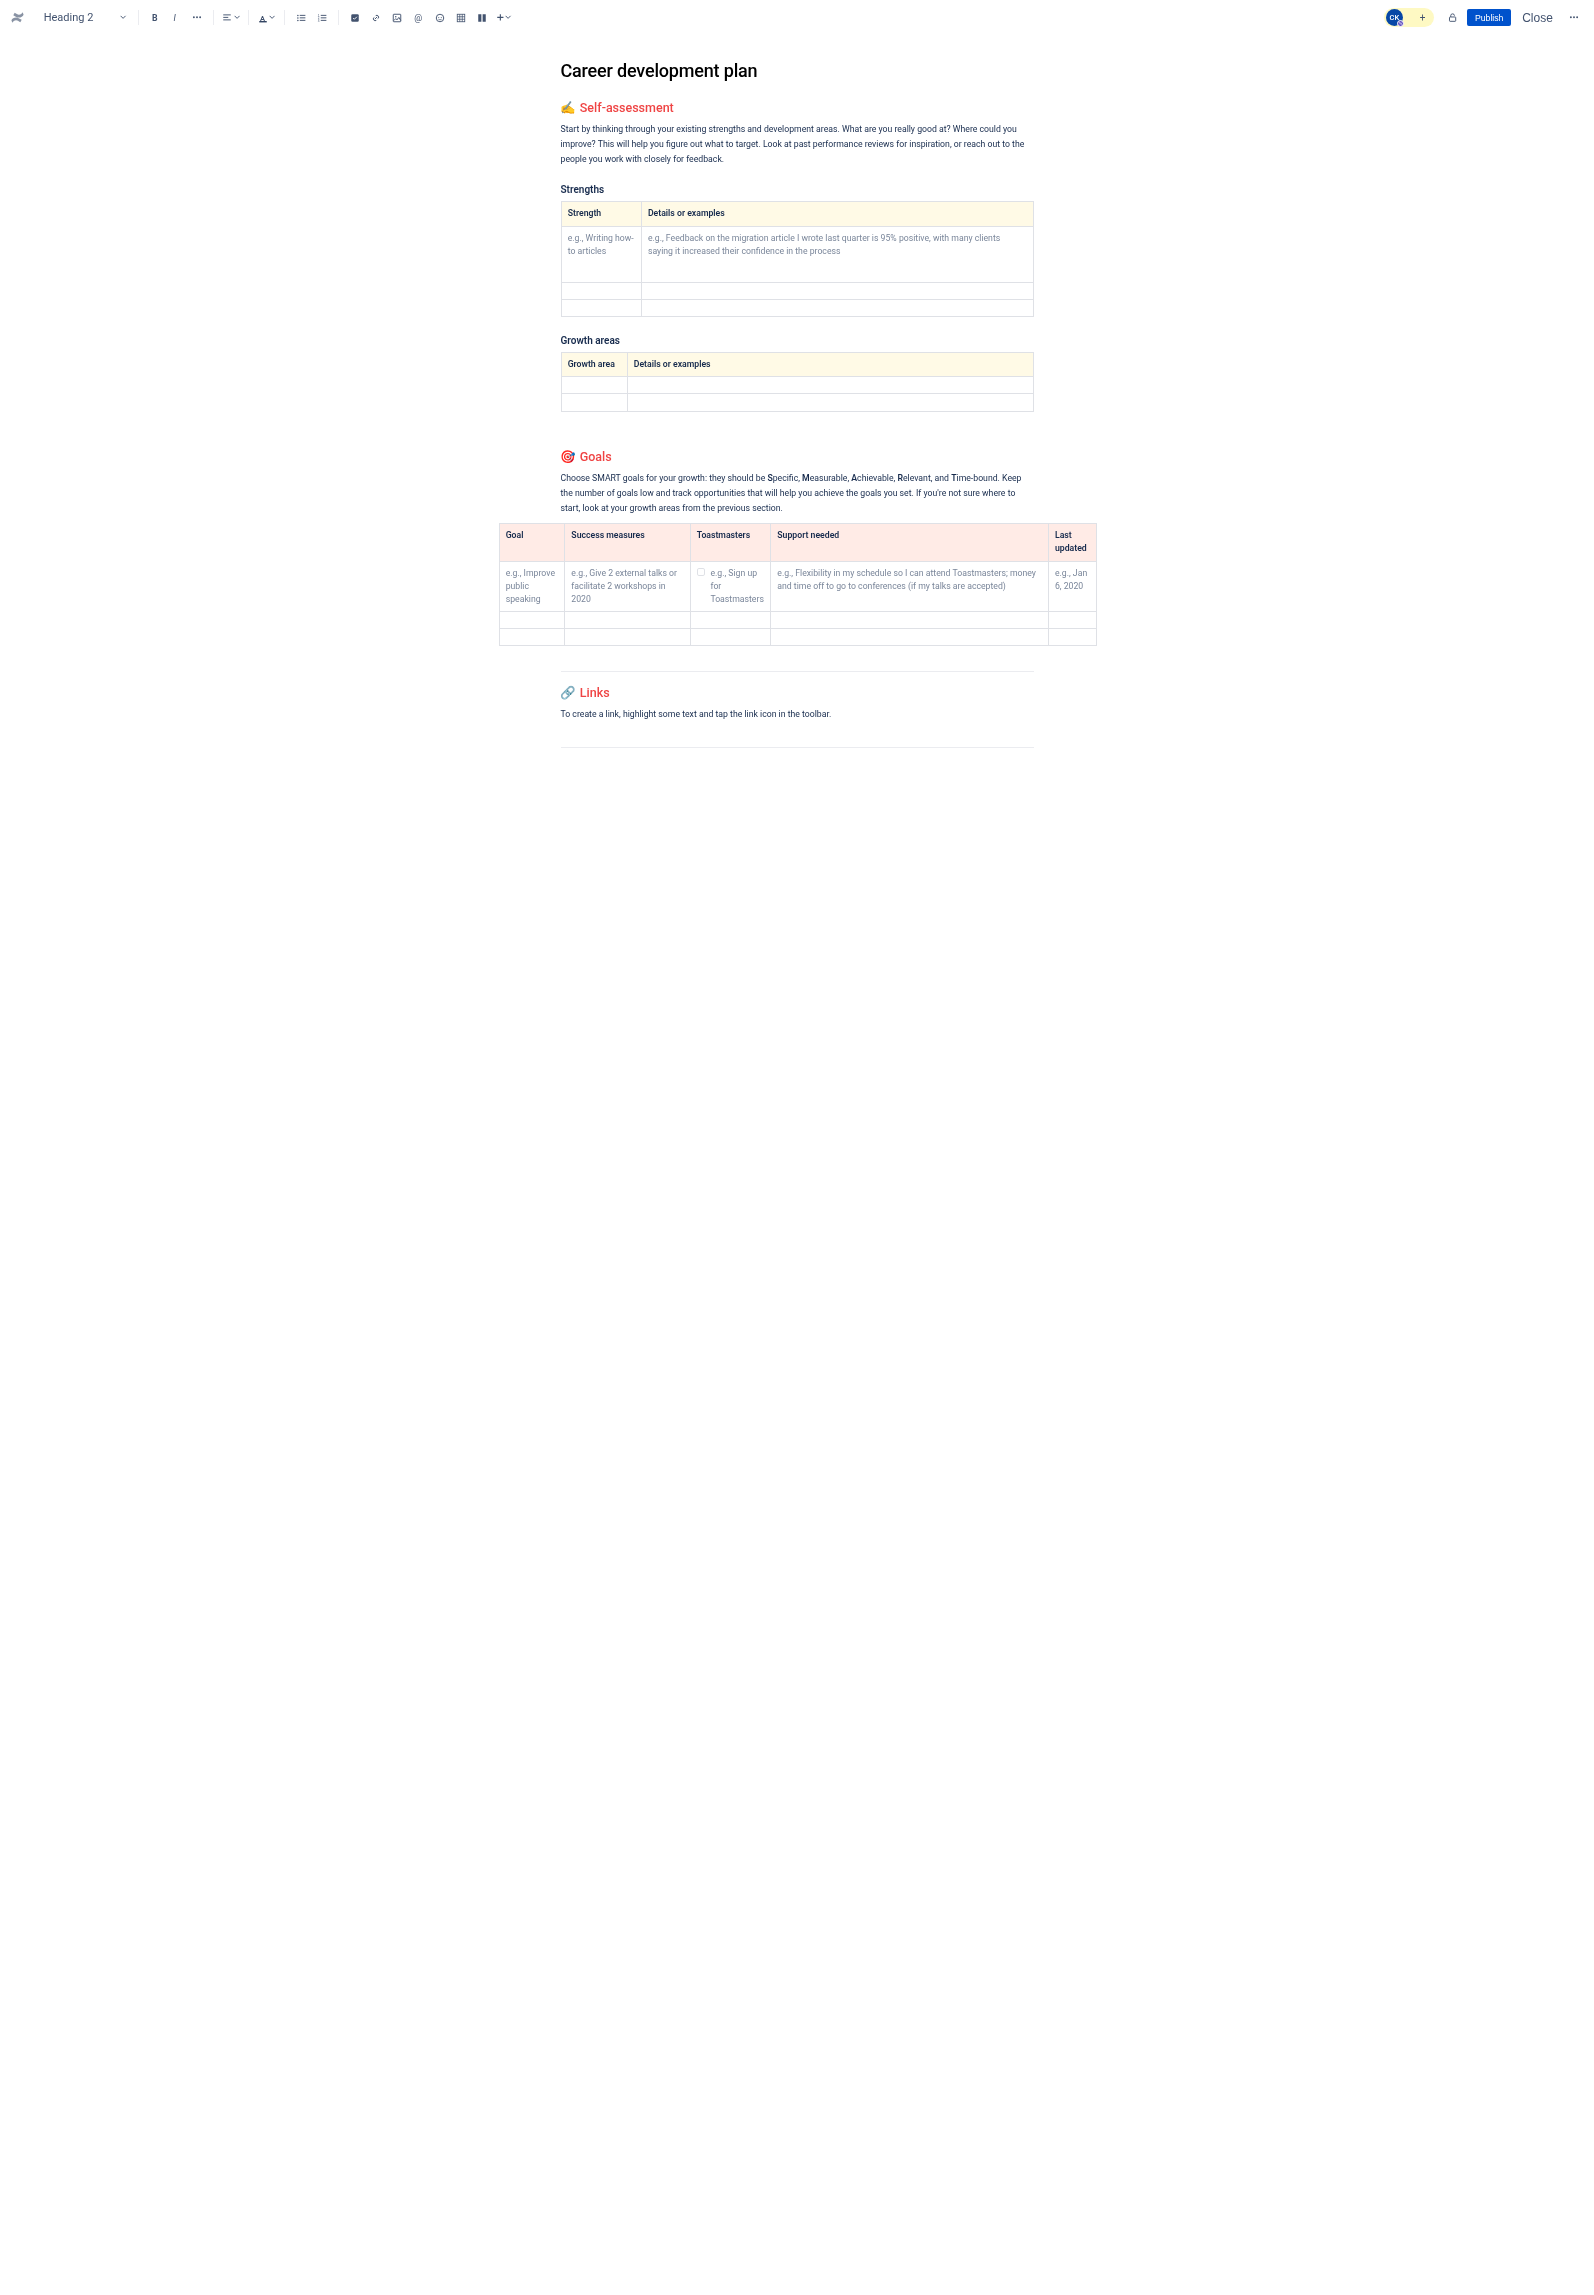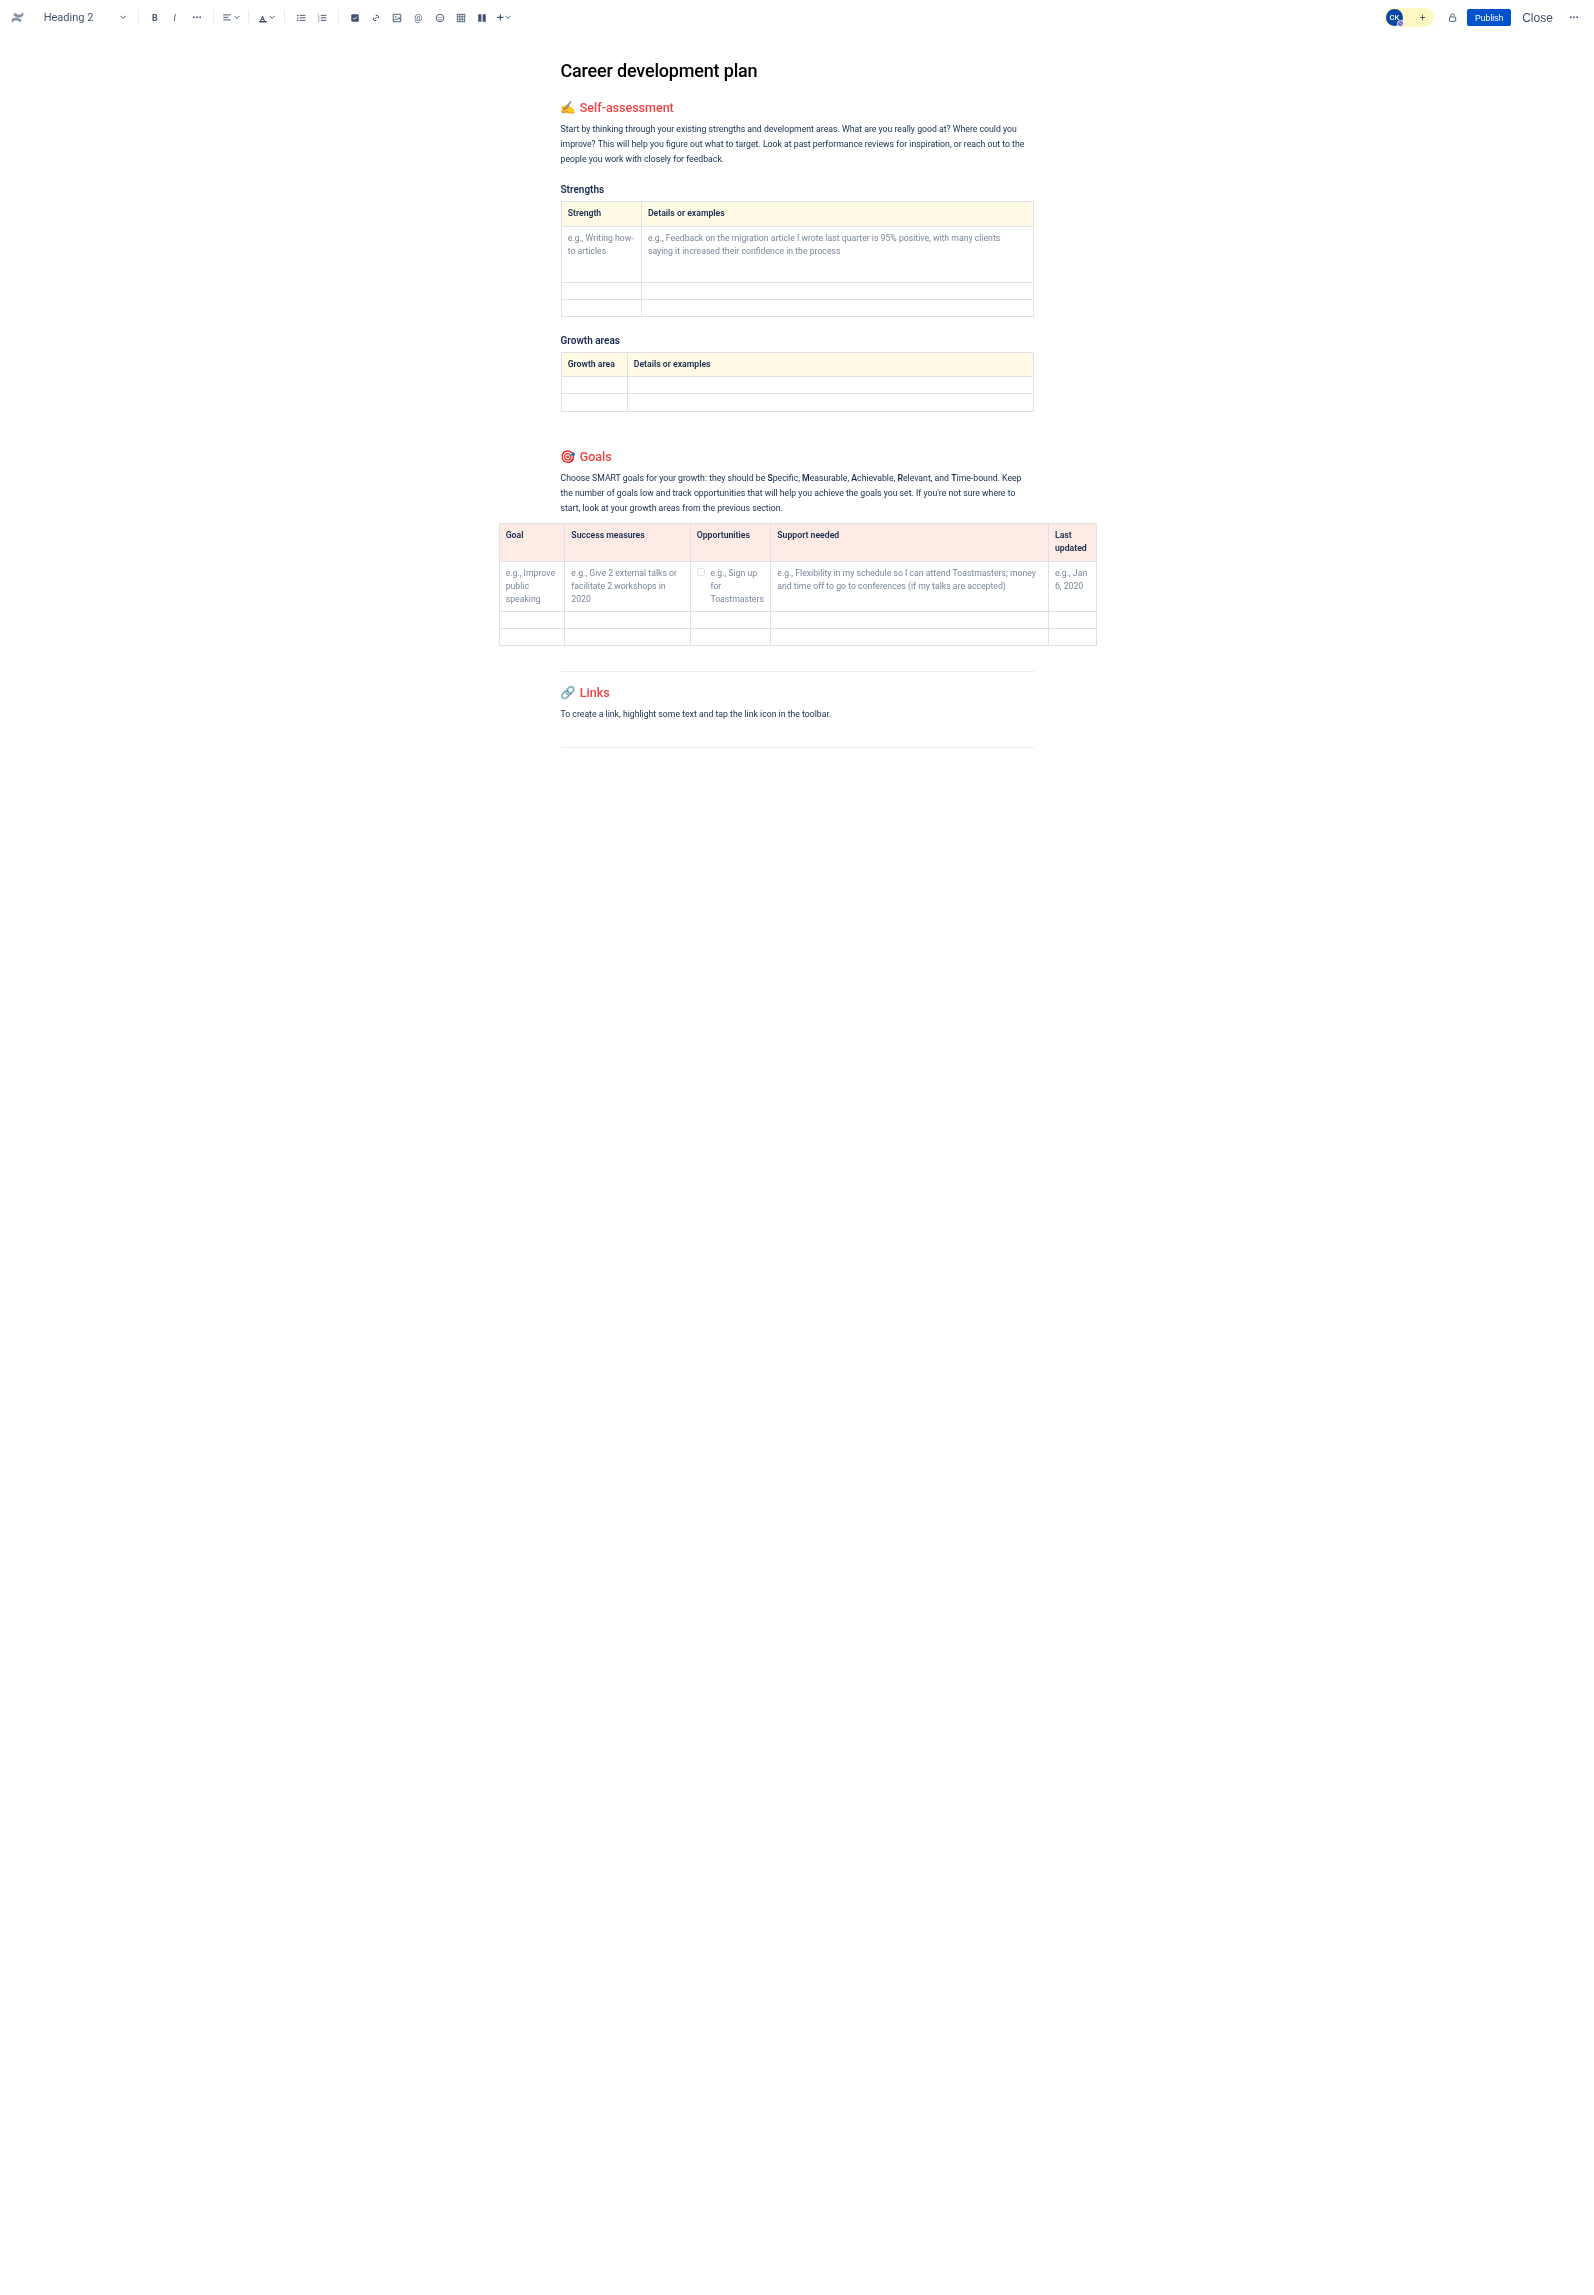--- a/index.html
+++ b/index.html
@@ -388,21 +388,21 @@
         <col style="width:11%">
         <col style="width:21%">
         <col style="width:13.5%">
         <col>
         <col style="width:8%">
       </colgroup>
     <thead class="pink">
       <tr>
         <th>Goal</th>
         <th>Success measures</th>
-        <th>Opportunities</th>
+        <th>Toastmasters</th>
         <th>Support needed</th>
         <th>Last updated</th>
       </tr>
     </thead>
     <tbody>
       <tr>
         <td class="placeholder">e.g., Improve public speaking</td>
         <td class="placeholder">e.g., Give 2 external talks or facilitate 2 workshops in 2020</td>
         <td class="placeholder">
           <div class="check-cell">

